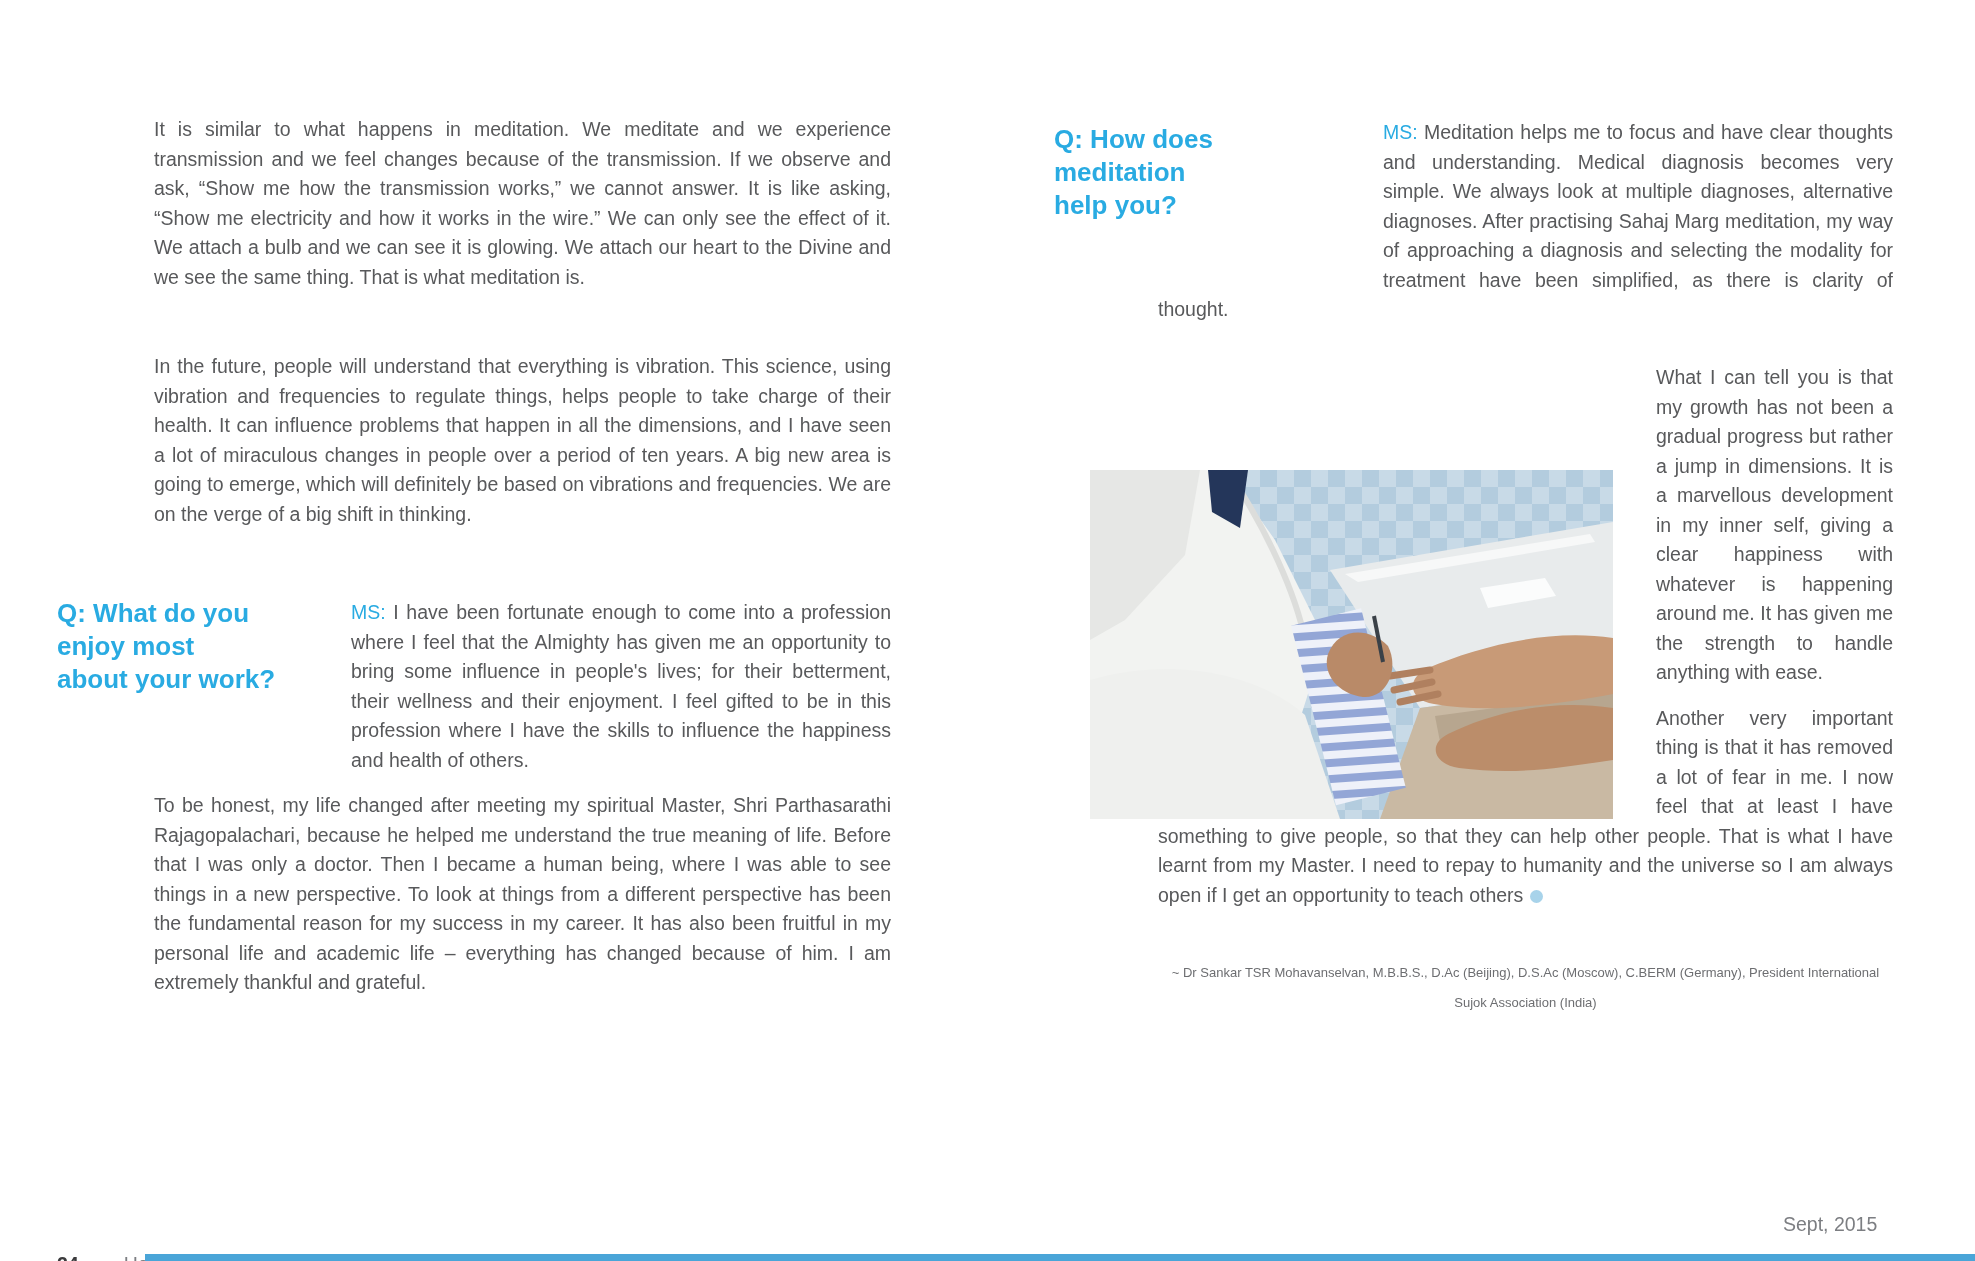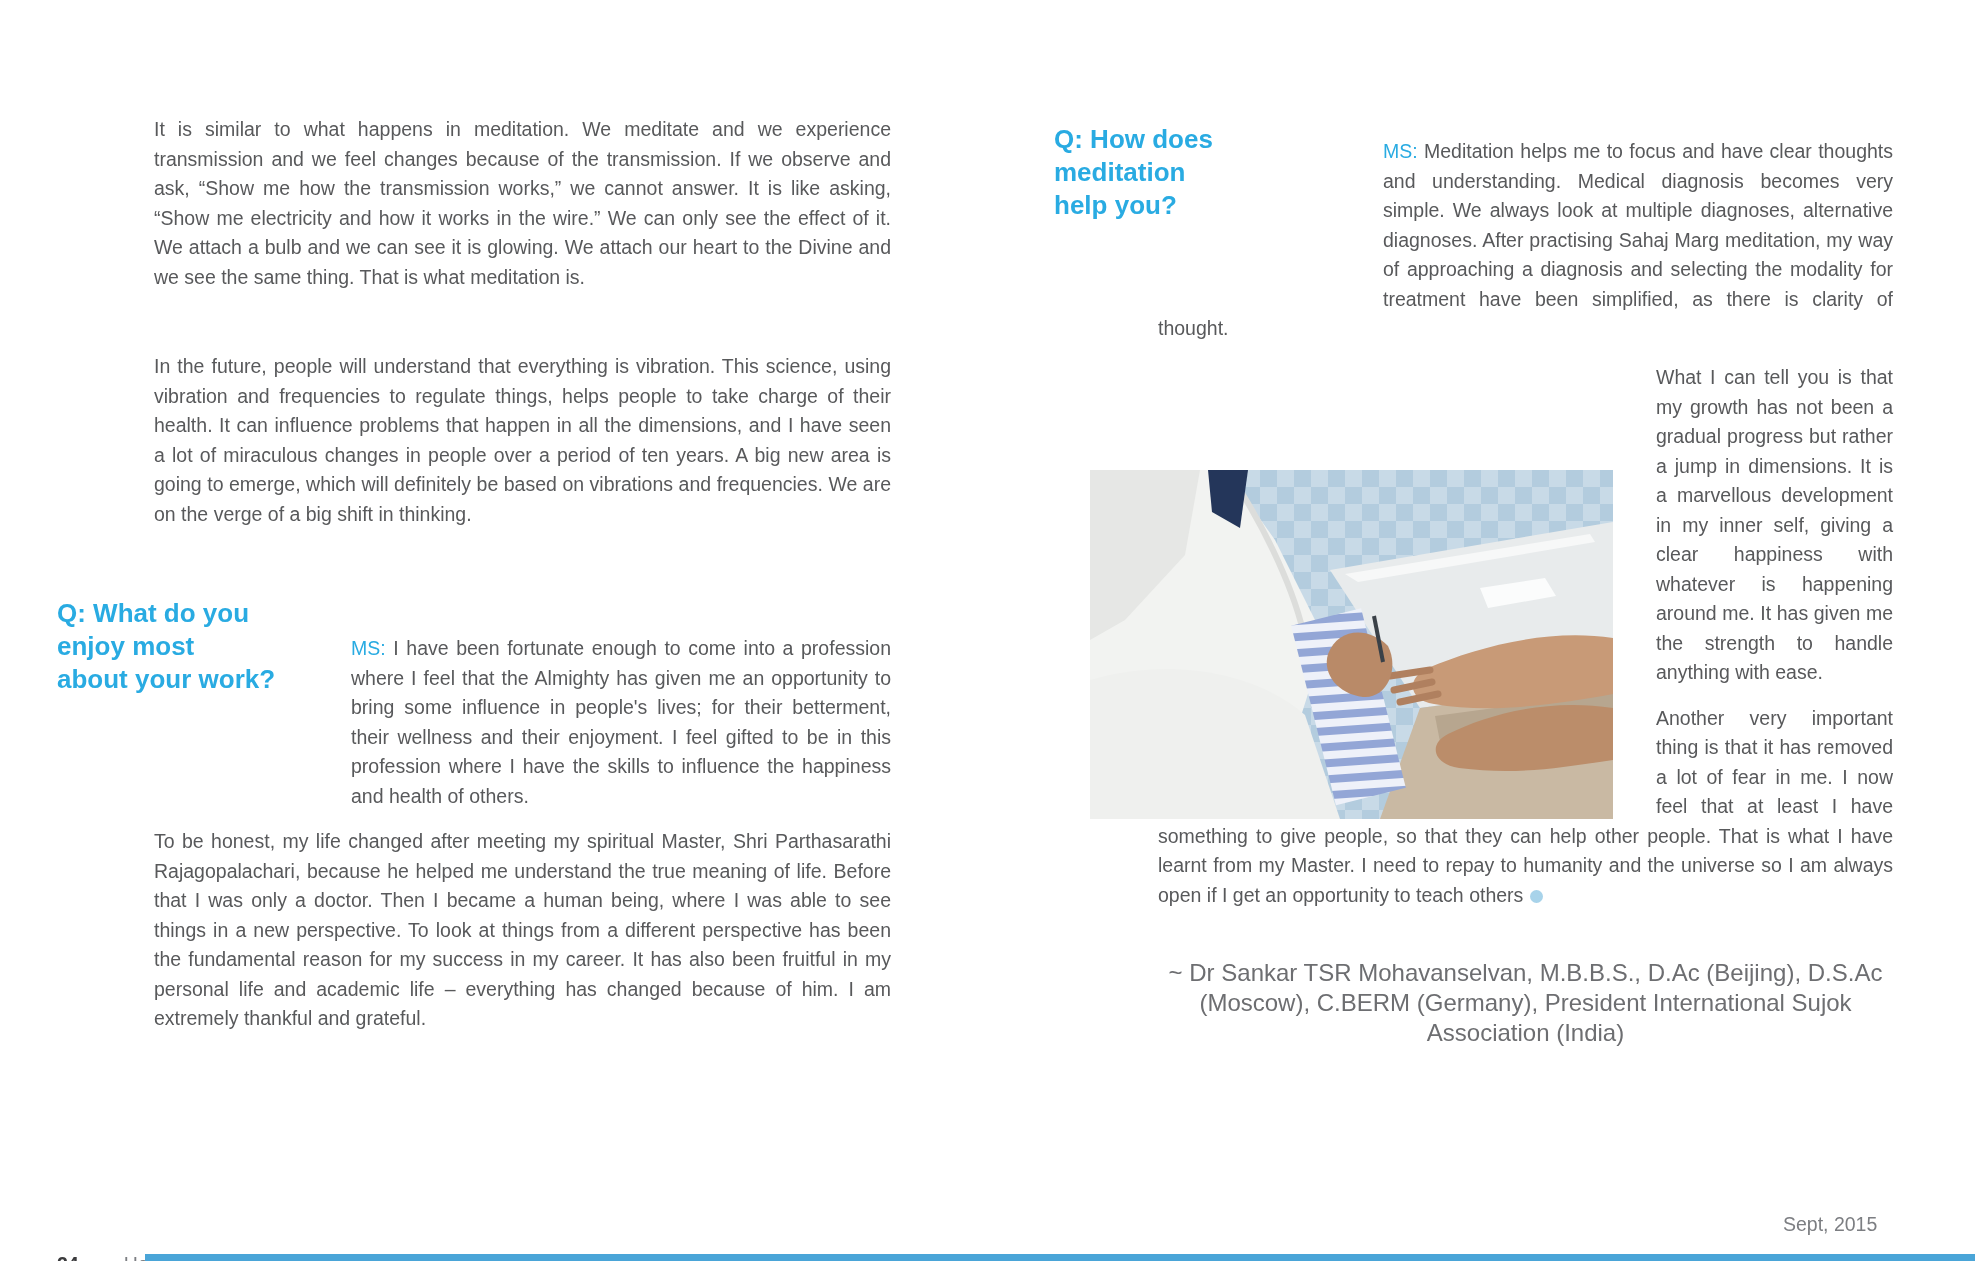--- a/index.html
+++ b/index.html
@@ -32,21 +32,21 @@
   .qspacer-right{float:left;width:225px;height:150px;}
   .img-spacer{float:left;width:498px;height:352px;margin-top:104px;}
   .para p{margin:0;}
   .para p + p{margin-top:16px;}
   .photo{
     position:absolute;left:1090px;top:470px;width:523px;height:349px;
     overflow:hidden;
   }
   .attribution{
     position:absolute;left:1158px;top:958px;width:735px;
-    text-align:center;color:#6d6e71;font-size:24px;line-height:30px;
+    text-align:center;color:#6d6e71;font-size:13px;line-height:30px;
   }
   .credits{
     position:absolute;left:1393px;top:1090px;width:500px;
     text-align:right;color:#808285;font-size:18.5px;line-height:29px;
   }
   .footer-left{
     position:absolute;left:57px;top:1213px;display:flex;gap:45px;align-items:baseline;
     font-size:19.5px;
   }
   .footer-right{
@@ -70,31 +70,31 @@
 <div id="spread">
 
   <div class="para" style="left:154px;top:115px;width:737px;">It is similar to what happens in meditation. We meditate and we experience transmission and we feel changes because of the transmission. If we observe and ask, “Show me how the transmission works,” we cannot answer. It is like asking, “Show me electricity and how it works in the wire.” We can only see the effect of it. We attach a bulb and we can see it is glowing. We attach our heart to the Divine and we see the same thing. That is what meditation is.</div>
 
   <div class="para" style="left:154px;top:352px;width:737px;">In the future, people will understand that everything is vibration. This science, using vibration and frequencies to regulate things, helps people to take charge of their health. It can influence problems that happen in all the dimensions, and I have seen a lot of miraculous changes in people over a period of ten years. A big new area is going to emerge, which will definitely be based on vibrations and frequencies. We are on the verge of a big shift in thinking.</div>
 
   <div class="qhead" style="left:57px;top:597px;width:265px;">Q: What do you
 enjoy most
 about your work?</div>
 
-  <div class="para" style="left:154px;top:598px;width:737px;margin-top:36px;">
+  <div class="para" style="left:154px;top:598px;width:737px;">
     <div class="qspacer-left"></div>
     <p><span class="ms">MS:</span> <span>I have been fortunate enough to come into a profession where I feel that the Almighty has given me an opportunity to bring some influence in people's lives; for their betterment, their wellness and their enjoyment. I feel gifted to be in this profession where I have the skills to influence the happiness and health of others.</span></p>
     <p>To be honest, my life changed after meeting my spiritual Master, Shri Parthasarathi Rajagopalachari, because he helped me understand the true meaning of life. Before that I was only a doctor. Then I became a human being, where I was able to see things in a new perspective. To look at things from a different perspective has been the fundamental reason for my success in my career. It has also been fruitful in my personal life and academic life – everything has changed because of him. I am extremely thankful and grateful.</p>
   </div>
 
   <div class="qhead" style="left:1054px;top:123px;width:235px;">Q: How does
 meditation
 help you?</div>
 
-  <div class="para" style="left:1158px;top:118px;width:735px;margin-top:19px;">
+  <div class="para" style="left:1158px;top:118px;width:735px;">
     <div class="qspacer-right"></div>
     <p><span class="ms">MS:</span> <span>Meditation helps me to focus and have clear thoughts and understanding. Medical diagnosis becomes very simple. We always look at multiple diagnoses, alternative diagnoses. After practising Sahaj Marg meditation, my way of approaching a diagnosis and selecting the modality for treatment have been simplified, as there is clarity of thought.</span></p>
   </div>
 
   <div class="para" style="left:1158px;top:363px;width:735px;">
     <div class="img-spacer"></div>
     <p>What I can tell you is that my growth has not been a gradual progress but rather a jump in dimensions. It is a marvellous development in my inner self, giving a clear happiness with whatever is happening around me. It has given me the strength to handle anything with ease.</p>
     <p><span>Another very important thing is that it has removed a lot of fear in me. I now feel that at least I have something to give people, so that they can help other people. That is what I have learnt from my Master. I need to repay to humanity and the universe so I am always open if I get an opportunity to teach others</span><span class="end-dot"></span></p>
   </div>
 

